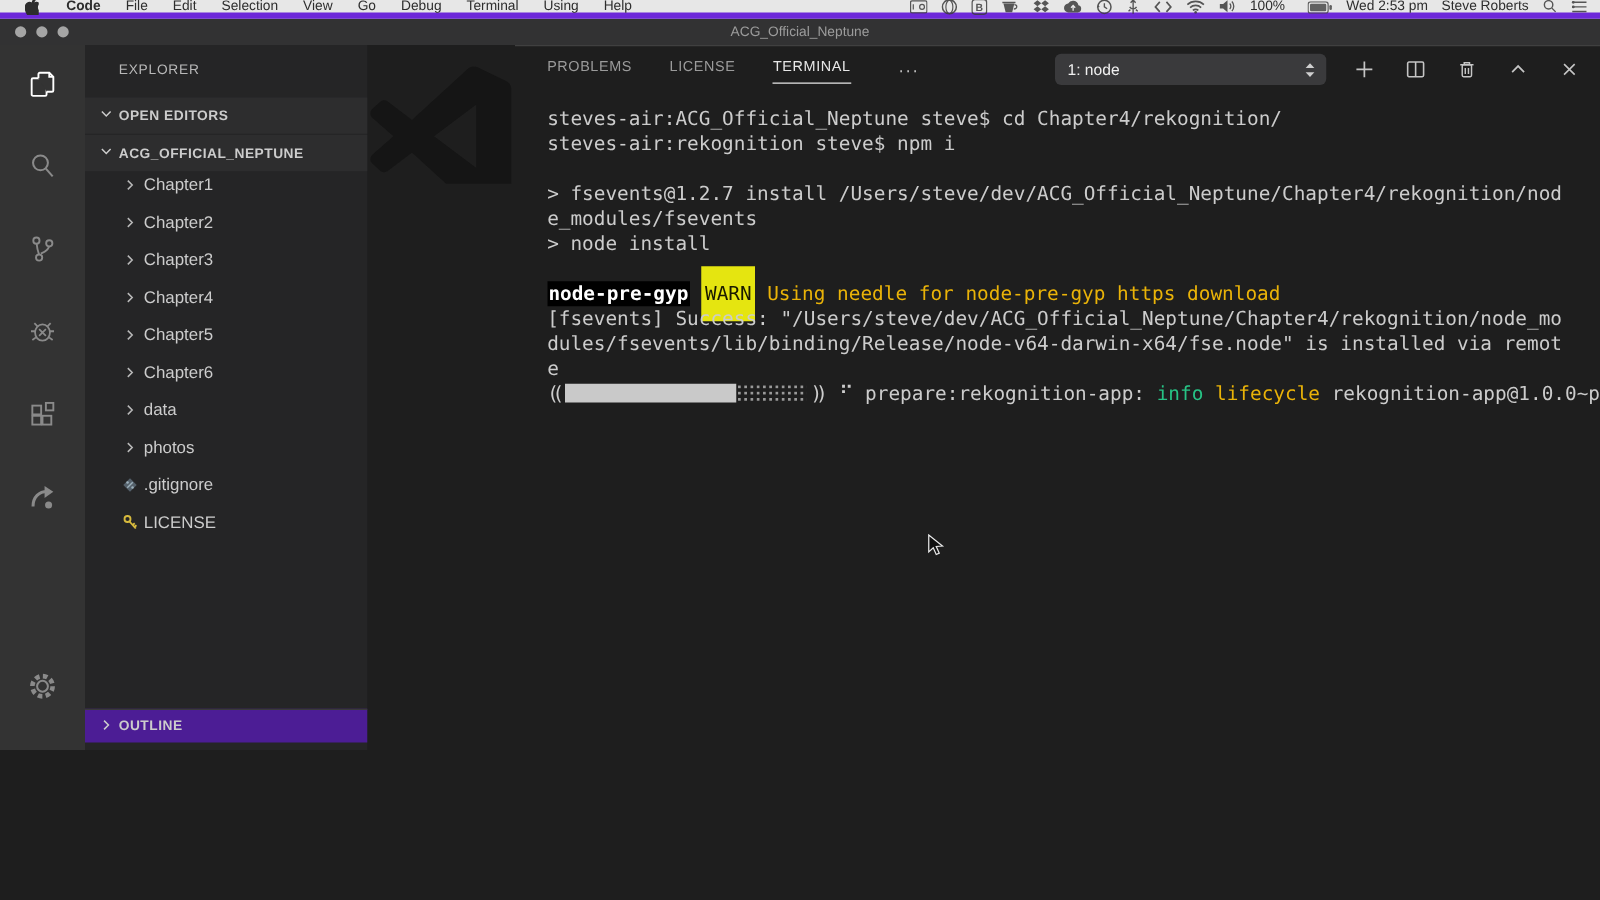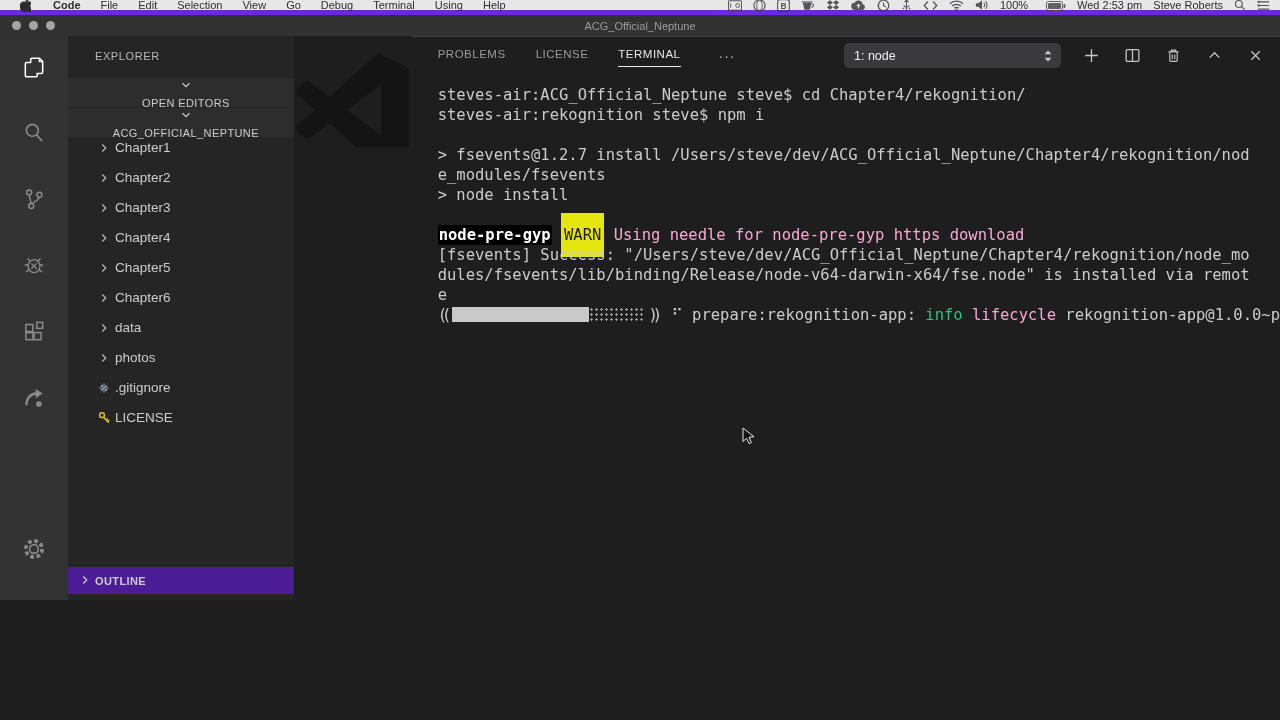--- a/index.html
+++ b/index.html
@@ -33,21 +33,21 @@
   
   .activitybar { width:68px; background:#333333; display:flex; flex-direction:column; align-items:center; position:relative; }
   .ab-item { width:68px; height:66px; display:flex; align-items:center; justify-content:center; }
   .ab-item svg { display:block; }
   .ab-bottom { position:absolute; bottom:18px; }
 
   
   .sidebar { width:287px; background:#252526; position:relative; font-size:13px; color:#cccccc; }
   .sidebar-title { height:42px; padding:14px 0 0 27px; font-size:11px; letter-spacing:.6px; color:#b8b8b8; }
   .section-header { height:29px; display:flex; align-items:center; background:#2d2d2e;
-                    font-size:11px; font-weight:normal; letter-spacing:.4px; color:#cccccc; padding-left:10px; gap:3px;flex-direction:column; }
+                    font-size:11px; font-weight:bold; letter-spacing:.4px; color:#cccccc; padding-left:10px; gap:3px; }
   .section-header + .section-header { margin-top:1px; }
   .tree { padding-top:3px; }
   .tree-row { height:30px; display:flex; align-items:flex-start; padding-left:26px; gap:1px; color:#cccccc; }
   .tree-row .slot { width:20px; height:16px; display:flex; align-items:center; justify-content:center; }
   .tree-label { font-size:13.5px; }
   .outline-row { position:absolute; left:0; right:0; bottom:6px; height:27px; background:#4c1d95;
                  border-top:1px solid #3a3a3a; display:flex; align-items:center; gap:3px;
                  padding-left:10px; font-size:11px; font-weight:bold; letter-spacing:.4px; color:#cccccc; }
 
   
@@ -68,21 +68,21 @@
   .panel-actions { display:flex; align-items:center; gap:24px; margin-right:16px; }
   .panel-actions .pa { display:flex; align-items:center; justify-content:center; }
 
   
   .terminal { padding:11px 0 0 26px; font-family:"DejaVu Sans Mono", monospace;
               font-size:15.5px; line-height:20px; color:#cccccc; }
   .t-line { height:20px; white-space:pre; }
   .t-d { color:#cccccc; }
   .t-inv { background:#000000; color:#ffffff; font-weight:bold; padding:1px 1px; }
   .t-warn { background:#e5e510; color:#1a1a00; padding:13px 3px; }
-  .t-m { color:#f9a8d4; }
+  .t-m { color:#eab308; }
   .t-g { color:#27c385; }
   .t-bar-open, .t-bar-close { color:#cccccc; letter-spacing:-5px; }
   .t-bar-open { margin-right:6px; }
   .t-bar-close { margin-left:3px; padding-right:5px; }
   .t-bar-fill { display:inline-block; width:137px; height:15px; background:#c9c9c9; vertical-align:-2px; }
   .t-bar-hatch { display:inline-block; width:56px; height:15px; vertical-align:-2px;
                  background-image:radial-gradient(circle, #9a9a9a 1px, transparent 1.3px);
                  background-size:5px 5px; }
 
   .mouse-cursor { position:absolute; left:742px; top:427px; z-index:99; }

